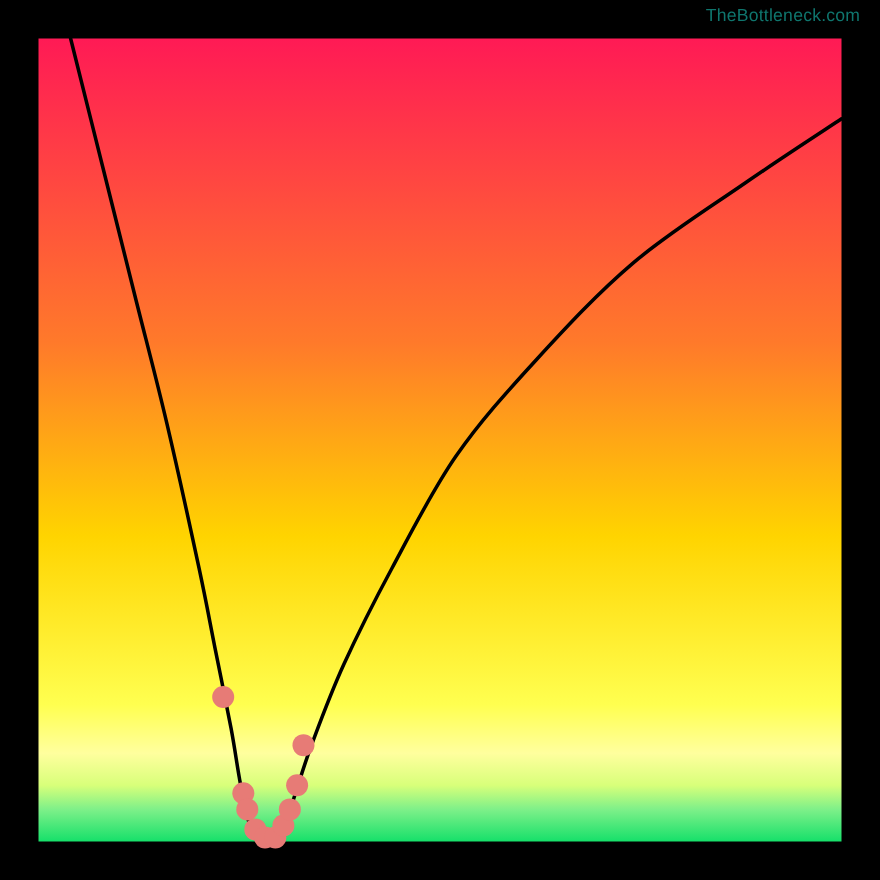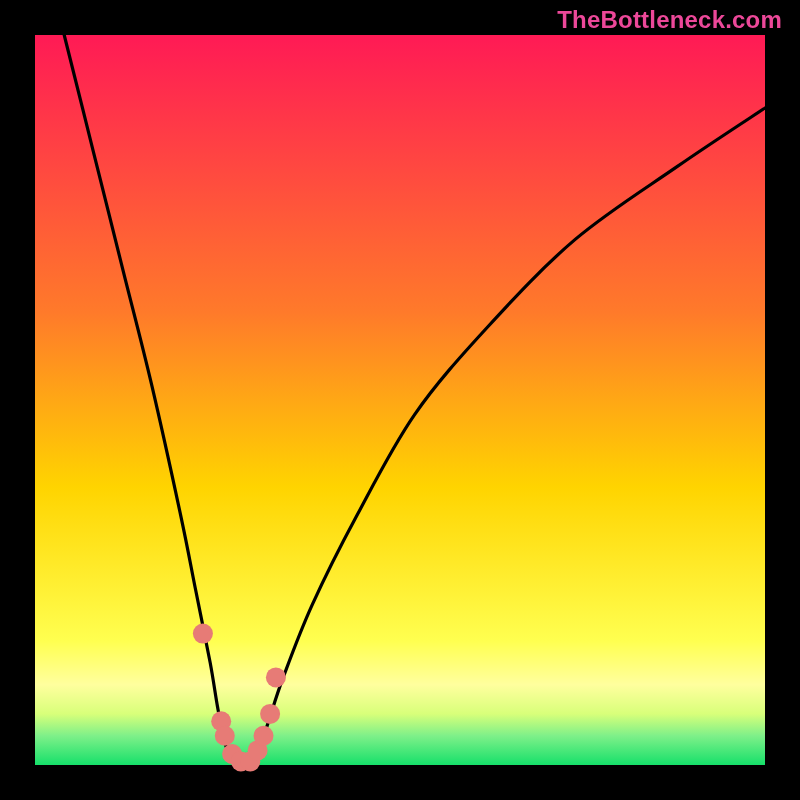--- a/index.html
+++ b/index.html
@@ -14,23 +14,23 @@
   .stage {
     position: relative;
     width: 800px;
     height: 800px;
     background: #000;
   }
   .watermark {
     position: absolute;
     top: 6px;
     right: 18px;
-    color: #ec4899;
-    font-size: 24px;
-    font-weight: 700;
+    color: #0f766e;
+    font-size: 16px;
+    font-weight: 400;
     letter-spacing: 0.2px;
     z-index: 50;
   }
   svg.plot {
     position: absolute;
     left: 0;
     top: 0;
     width: 800px;
     height: 800px;
     display: block;

